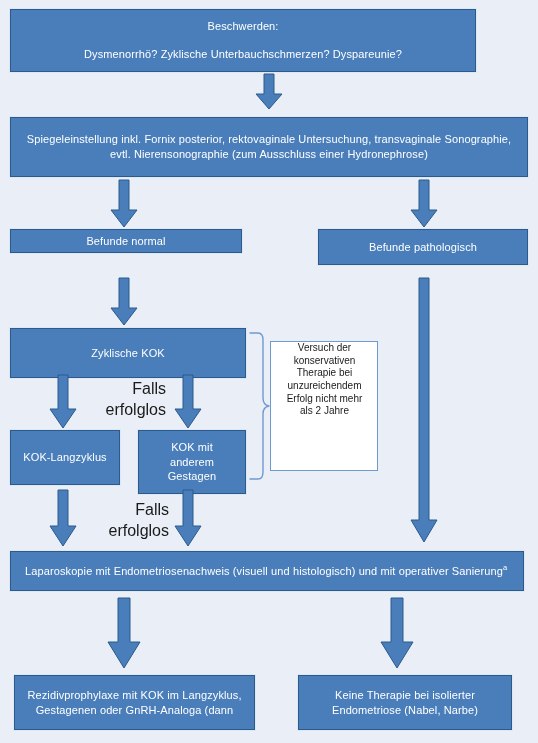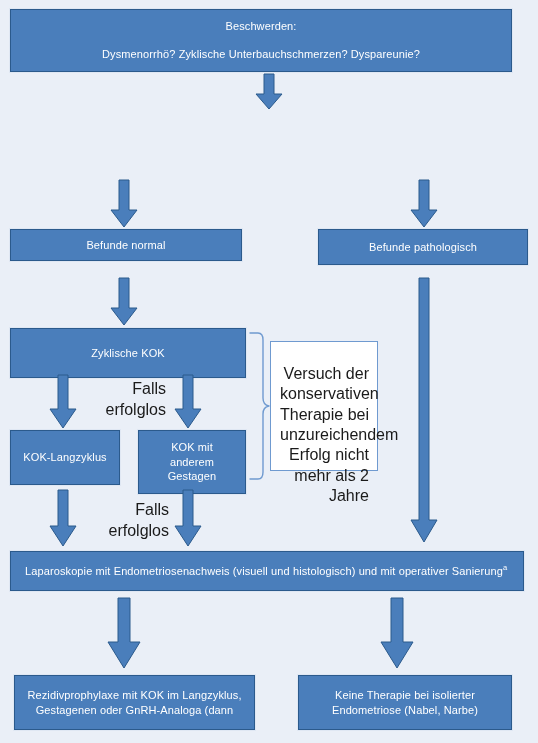--- a/index.html
+++ b/index.html
@@ -48,24 +48,24 @@
   .box.blank-line .line + .line {
     margin-top: 13px;
   }
   
   .callout {
     position: absolute;
     box-sizing: border-box;
     background: #ffffff;
     border: 1px solid #6f9ad0;
     color: #1a1a1a;
-    font-size: 16px;
+    font-size: 10px;
     line-height: 1.27;
-    padding: 22px 8px 6px 9px;
-    text-align: right;
+    padding: 0 8px 6px 9px;
+    text-align: center;
   }
   
   .label {
     position: absolute;
     color: #1a1a1a;
     font-size: 16px;
     line-height: 1.3;
     text-align: right;
     white-space: pre-line;
   }
@@ -81,47 +81,53 @@
     font-size: 7.5px;
     vertical-align: super;
     line-height: 0;
   }
 </style>
 </head>
 <body>
 
 <div id="canvas">
 
-  <div class="box blank-line" style="left:10px; top:9px; width:502px; height:63px;">
+  <div class="box blank-line" style="left:10px; top:9px; width:466px; height:63px;">
     <span class="inner">
       <span class="line">Beschwerden:</span>
       <span class="line">Dysmenorrhö? Zyklische Unterbauchschmerzen? Dyspareunie?</span>
     </span>
   </div>
 
   <div class="arrow" style="left:255px; top:74px; width:28px; height:36px;">
     <svg width="28" height="36" viewBox="0 0 28 36">
       <polygon points="9,0 19,0 19,20 27,20 14,35 1,20 9,20" fill="#4a7ebb" stroke="#2b5a8c" stroke-width="1"></polygon>
     </svg>
   </div>
 
+  <div class="box" style="left:10px; top:117px; width:518px; height:60px;">
+    <span class="inner">
+      <span class="line">Spiegeleinstellung inkl. Fornix posterior, rektovaginale Untersuchung, transvaginale Sonographie,</span>
+      <span class="line">evtl. Nierensonographie (zum Ausschluss einer Hydronephrose)</span>
+    </span>
+  </div>
 
   <div class="arrow" style="left:110px; top:180px; width:28px; height:48px;">
     <svg width="28" height="48" viewBox="0 0 28 48">
       <polygon points="9,0 19,0 19,30 27,30 14,47 1,30 9,30" fill="#4a7ebb" stroke="#2b5a8c" stroke-width="1"></polygon>
     </svg>
   </div>
 
   <div class="arrow" style="left:410px; top:180px; width:28px; height:48px;">
     <svg width="28" height="48" viewBox="0 0 28 48">
       <polygon points="9,0 19,0 19,30 27,30 14,47 1,30 9,30" fill="#4a7ebb" stroke="#2b5a8c" stroke-width="1"></polygon>
     </svg>
   </div>
 
-  <div class="box" style="left:10px; top:229px; width:232px; height:32px;">
+  <div class="box" style="left:10px; top:229px; width:232px; height:24px;">
     <span class="inner">
       <span class="line">Befunde normal</span>
     </span>
   </div>
 
   <div class="box" style="left:318px; top:229px; width:210px; height:36px;">
     <span class="inner">
       <span class="line">Befunde pathologisch</span>
     </span>
   </div>

